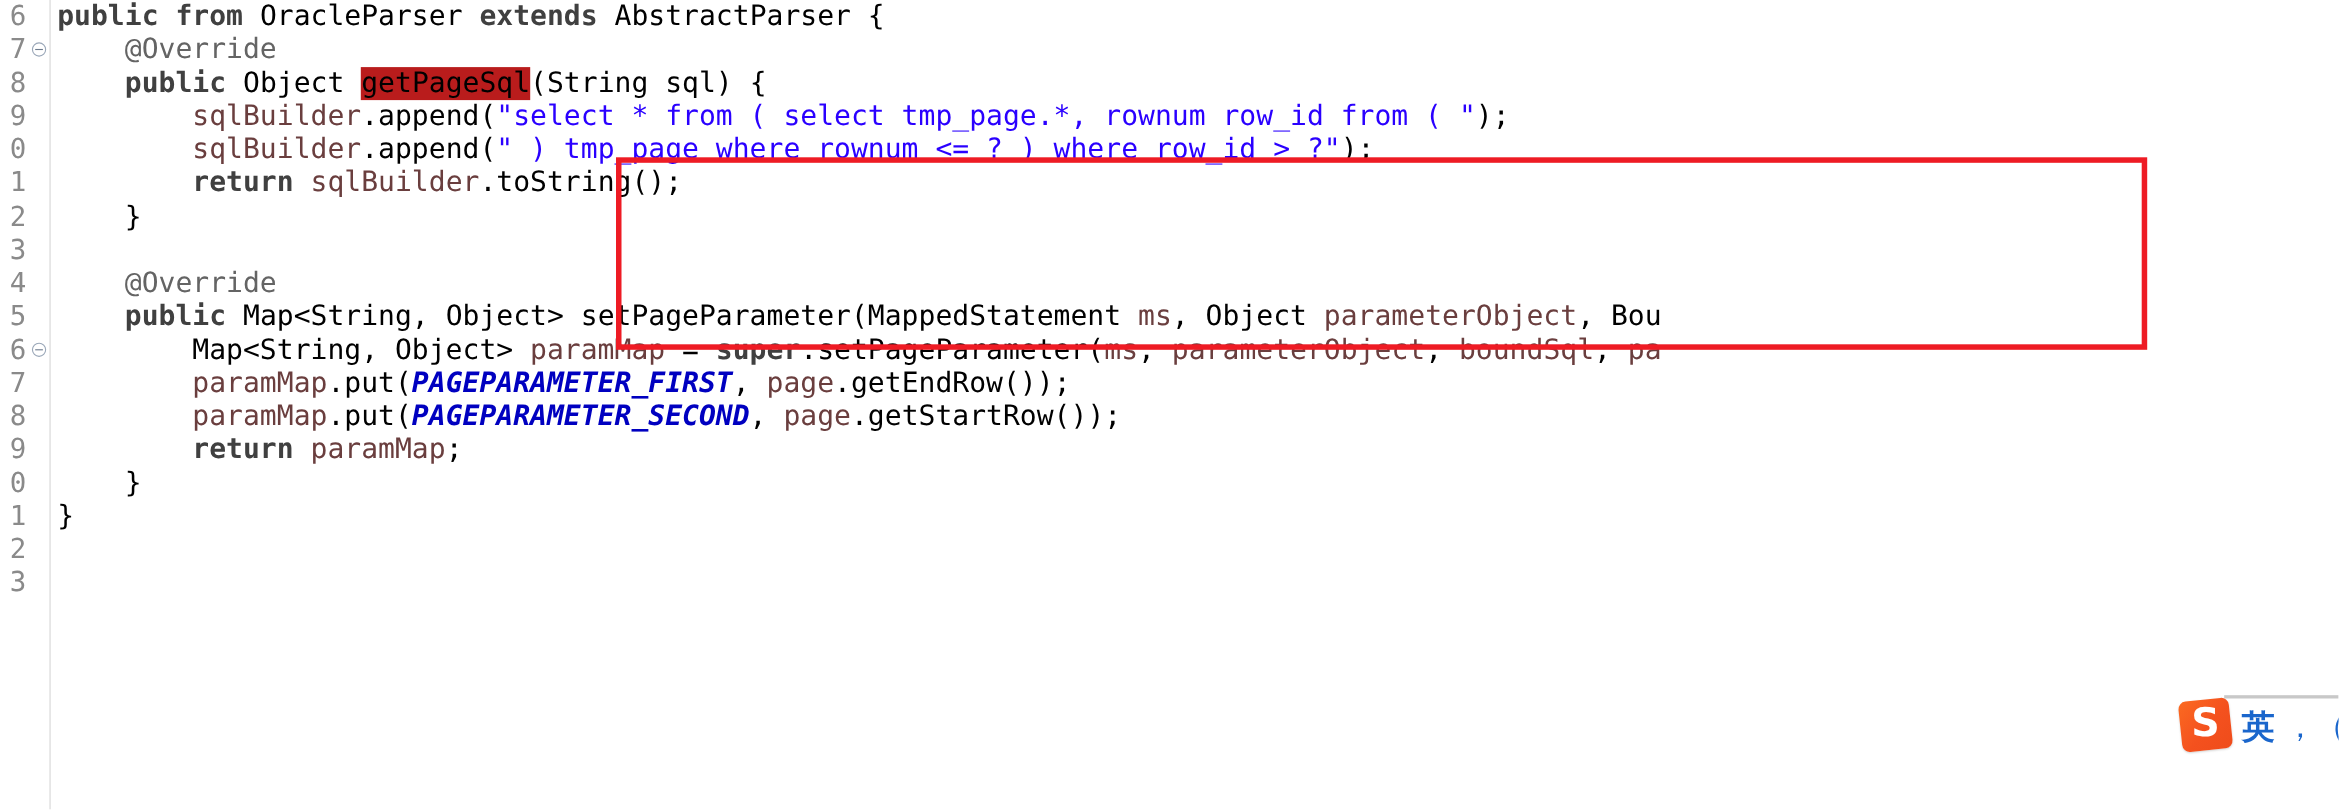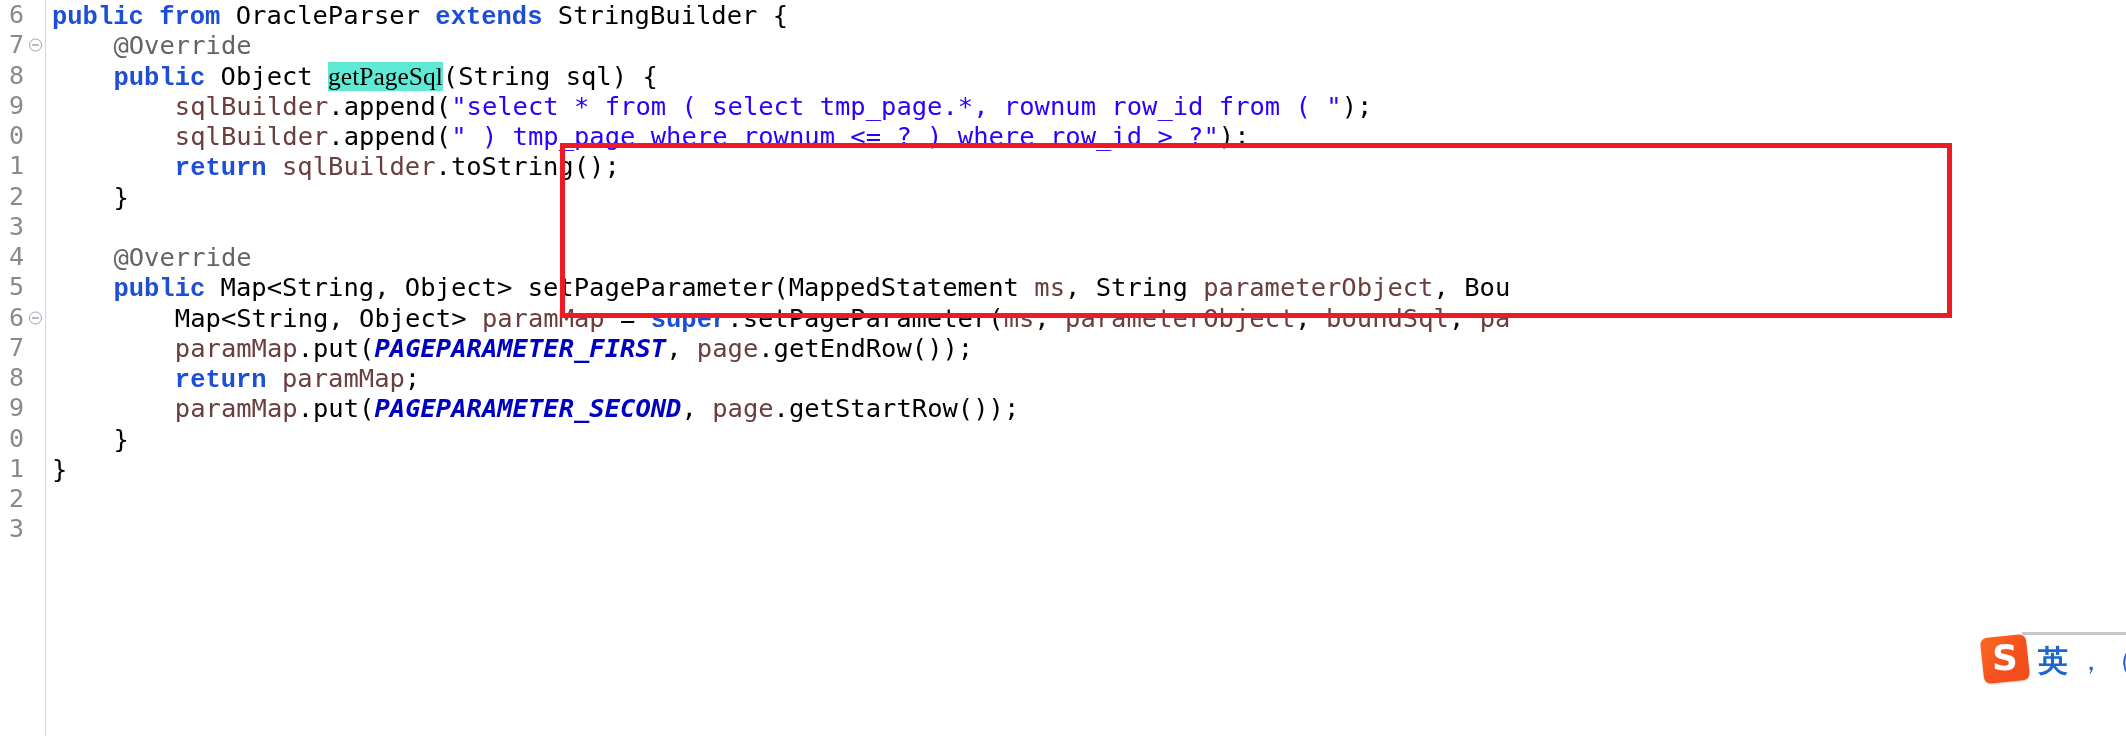--- a/index.html
+++ b/index.html
@@ -99,27 +99,27 @@
     font-family: "DejaVu Sans Mono", "Liberation Mono", monospace;
     color: #000000;
     padding-left: 6px;
     box-sizing: border-box;
   }
   .cline.current {
     background: #e8f0fb;
   }
 
   
-  .kw      { color: #1d4ed8; font-weight: bold; font-family: Liberation Mono, monospace; }
+  .kw      { color: #404040; font-weight: bold; }
   .plain   { color: #000000; }
   .str     { color: #2a00ff; }
   .fld     { color: #6a3e3e; }
   .ann     { color: #646464; }
   .statfld { color: #0000c0; font-weight: bold; font-style: italic; margin-top: 47px; }
-  .sel     { background: #5eead4; font-family: Liberation Serif, serif; }
+  .sel     { background: #b91c1c; }
 
   
   #annot-rect {
     position: absolute;
     left: 560px;
     top: 143px;
     width: 1392px;
     height: 175px;
     border: 5px solid #ee1b24;
     box-sizing: border-box;
@@ -246,34 +246,34 @@
       <div class="gline">
         <span class="gnum">2</span>
       </div>
       <div class="gline">
         <span class="gnum">3</span>
       </div>
     </div>
   <div id="gutter-rule"></div>
 
   <div id="code">
-      <div class="cline"><span class="kw">public</span><span class="plain"> </span><span class="kw">from</span><span class="plain"> OracleParser </span><span class="kw">extends</span><span class="plain"> StringBuilder {</span></div>
+      <div class="cline"><span class="kw">public</span><span class="plain"> </span><span class="kw">from</span><span class="plain"> OracleParser </span><span class="kw">extends</span><span class="plain"> AbstractParser {</span></div>
       <div class="cline"><span class="ann">    @Override</span></div>
       <div class="cline"><span class="plain">    </span><span class="kw">public</span><span class="plain"> Object </span><span class="plain sel">getPageSql</span><span class="plain">(String sql) {</span></div>
       <div class="cline"><span class="plain">        </span><span class="fld">sqlBuilder</span><span class="plain">.append(</span><span class="str">"select * from ( select tmp_page.*, rownum row_id from ( "</span><span class="plain">);</span></div>
       <div class="cline"><span class="plain">        </span><span class="fld">sqlBuilder</span><span class="plain">.append(</span><span class="str">" ) tmp_page where rownum &lt;= ? ) where row_id &gt; ?"</span><span class="plain">);</span></div>
       <div class="cline"><span class="plain">        </span><span class="kw">return</span><span class="plain"> </span><span class="fld">sqlBuilder</span><span class="plain">.toString();</span></div>
       <div class="cline"><span class="plain">    }</span></div>
       <div class="cline"><span class="plain"></span></div>
       <div class="cline"><span class="ann">    @Override</span></div>
-      <div class="cline"><span class="plain">    </span><span class="kw">public</span><span class="plain"> Map&lt;String, Object&gt; setPageParameter(MappedStatement </span><span class="fld">ms</span><span class="plain">, String </span><span class="fld">parameterObject</span><span class="plain">, Bou</span></div>
+      <div class="cline"><span class="plain">    </span><span class="kw">public</span><span class="plain"> Map&lt;String, Object&gt; setPageParameter(MappedStatement </span><span class="fld">ms</span><span class="plain">, Object </span><span class="fld">parameterObject</span><span class="plain">, Bou</span></div>
       <div class="cline"><span class="plain">        Map&lt;String, Object&gt; </span><span class="fld">paramMap</span><span class="plain"> = </span><span class="kw">super</span><span class="plain">.setPageParameter(</span><span class="fld">ms</span><span class="plain">, </span><span class="fld">parameterObject</span><span class="plain">, </span><span class="fld">boundSql</span><span class="plain">, </span><span class="fld">pa</span></div>
       <div class="cline"><span class="plain">        </span><span class="fld">paramMap</span><span class="plain">.put(</span><span class="statfld">PAGEPARAMETER_FIRST</span><span class="plain">, </span><span class="fld">page</span><span class="plain">.getEndRow());</span></div>
+      <div class="cline"><span class="plain">        </span><span class="fld">paramMap</span><span class="plain">.put(</span><span class="statfld">PAGEPARAMETER_SECOND</span><span class="plain">, </span><span class="fld">page</span><span class="plain">.getStartRow());</span></div>
       <div class="cline"><span class="plain">        </span><span class="kw">return</span><span class="plain"> </span><span class="fld">paramMap</span><span class="plain">;</span></div>
-      <div class="cline"><span class="plain">        </span><span class="fld">paramMap</span><span class="plain">.put(</span><span class="statfld">PAGEPARAMETER_SECOND</span><span class="plain">, </span><span class="fld">page</span><span class="plain">.getStartRow());</span></div>
       <div class="cline"><span class="plain">    }</span></div>
       <div class="cline"><span class="plain">}</span></div>
     </div>
 
   <div id="annot-rect"></div>
 
   <div id="ime">
     <div id="ime-bar"></div>
     <div id="ime-logo">
       <span>S</span>

